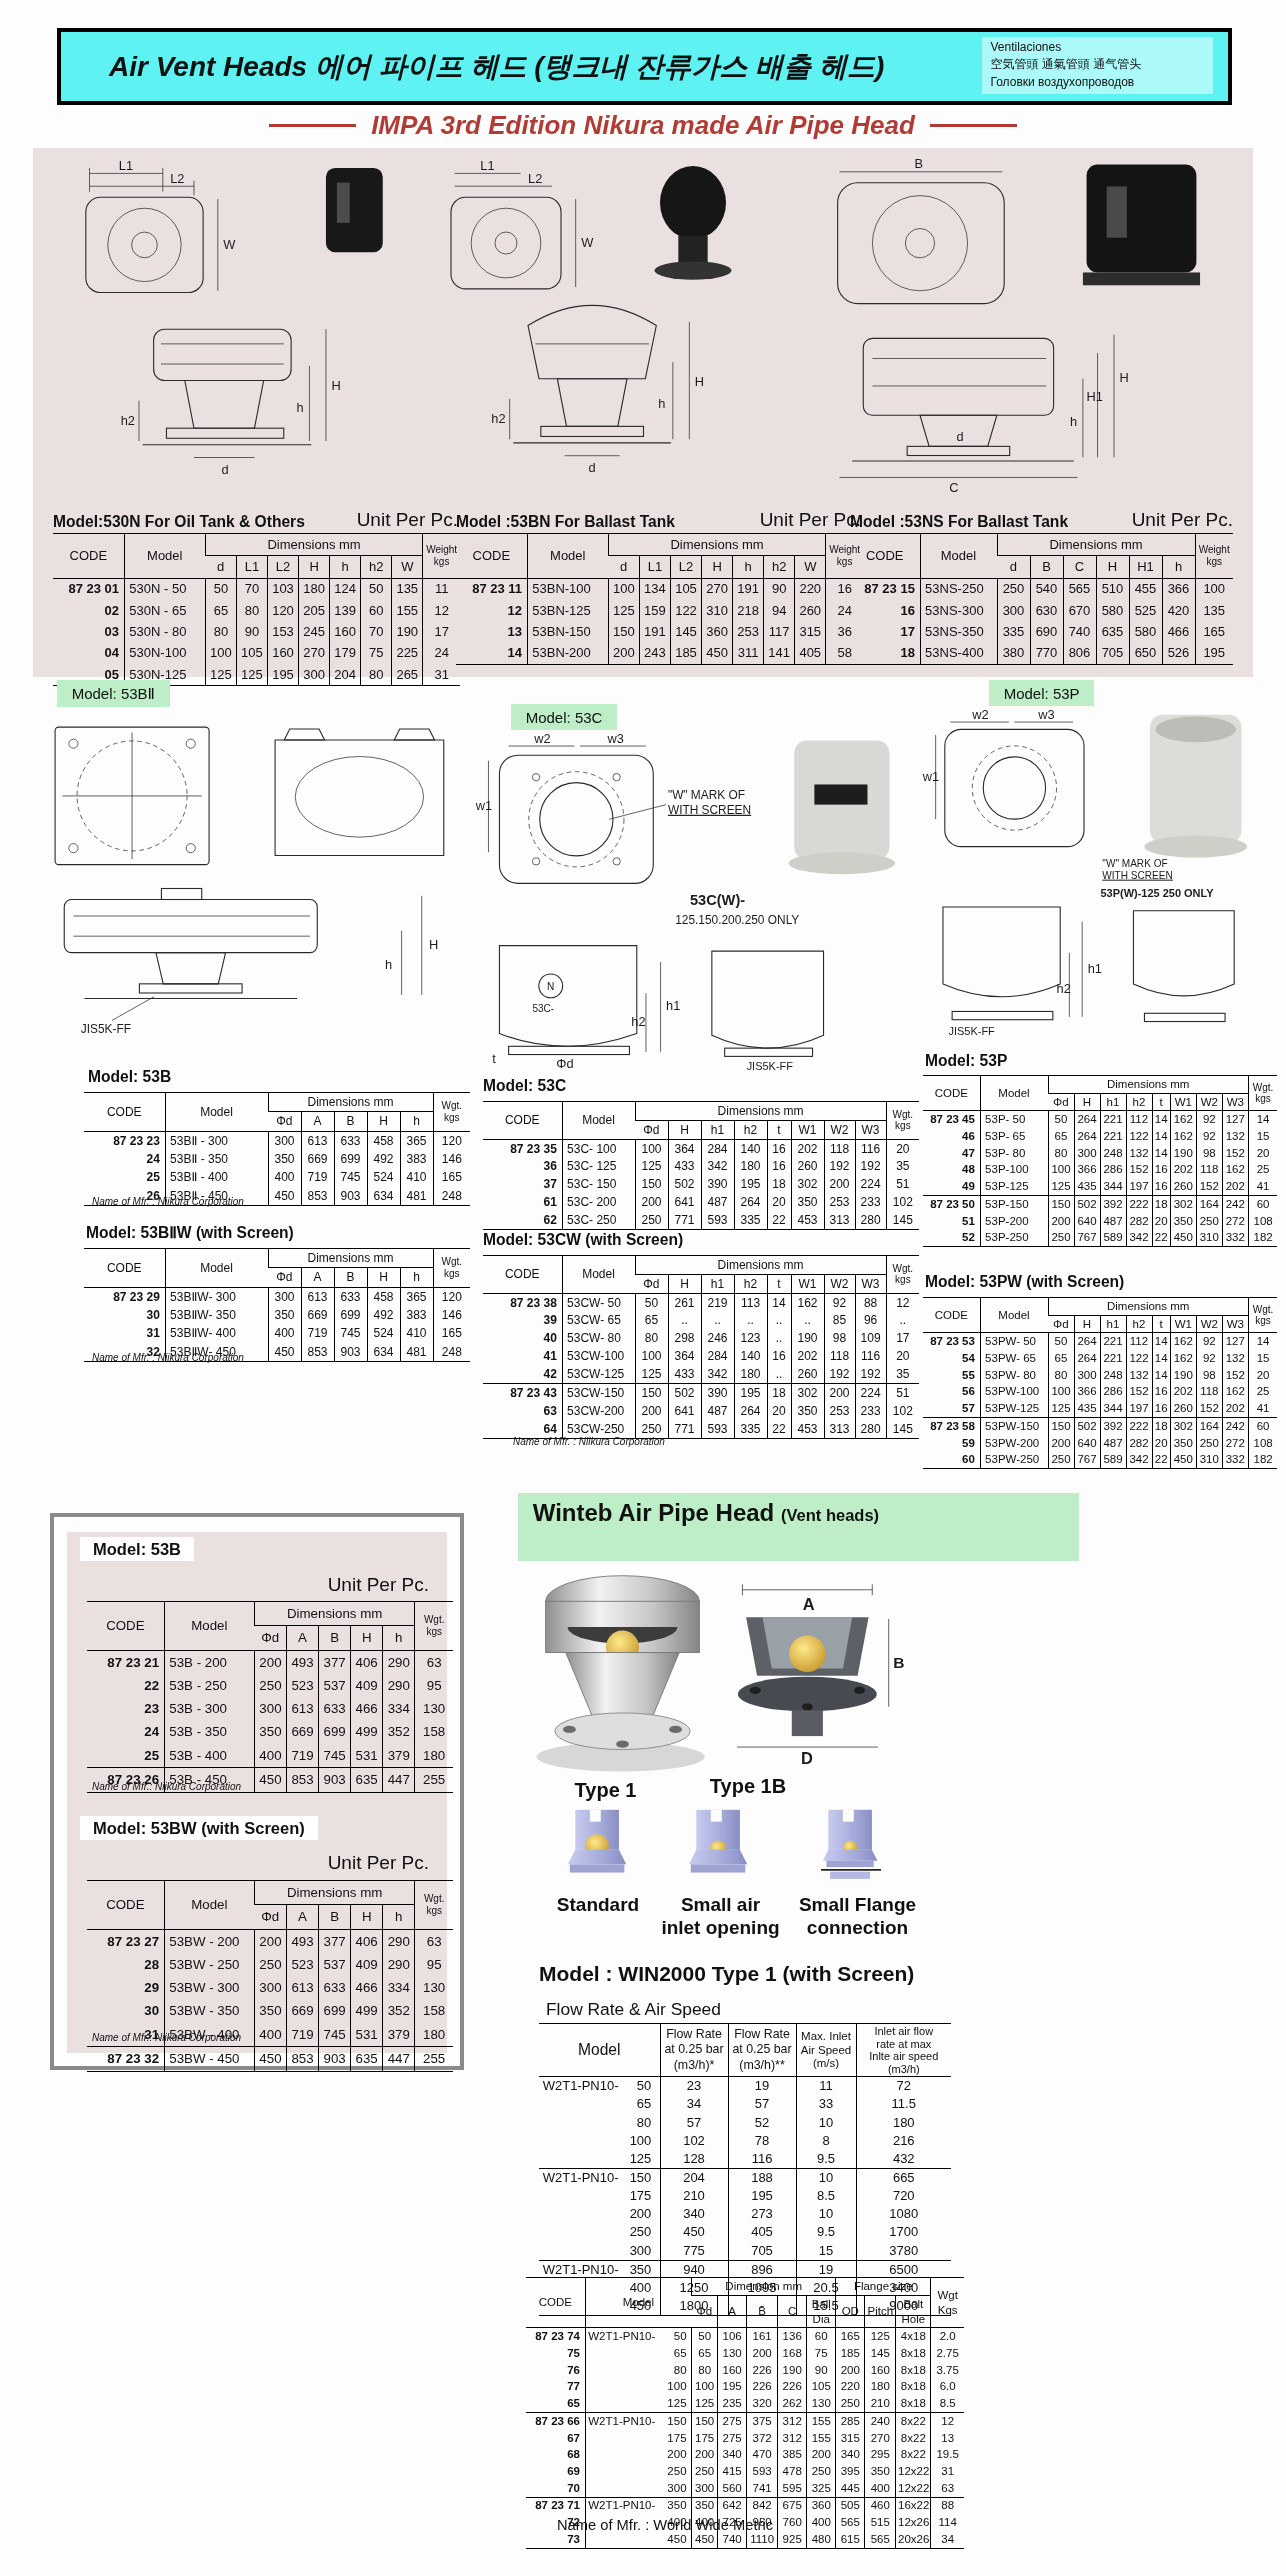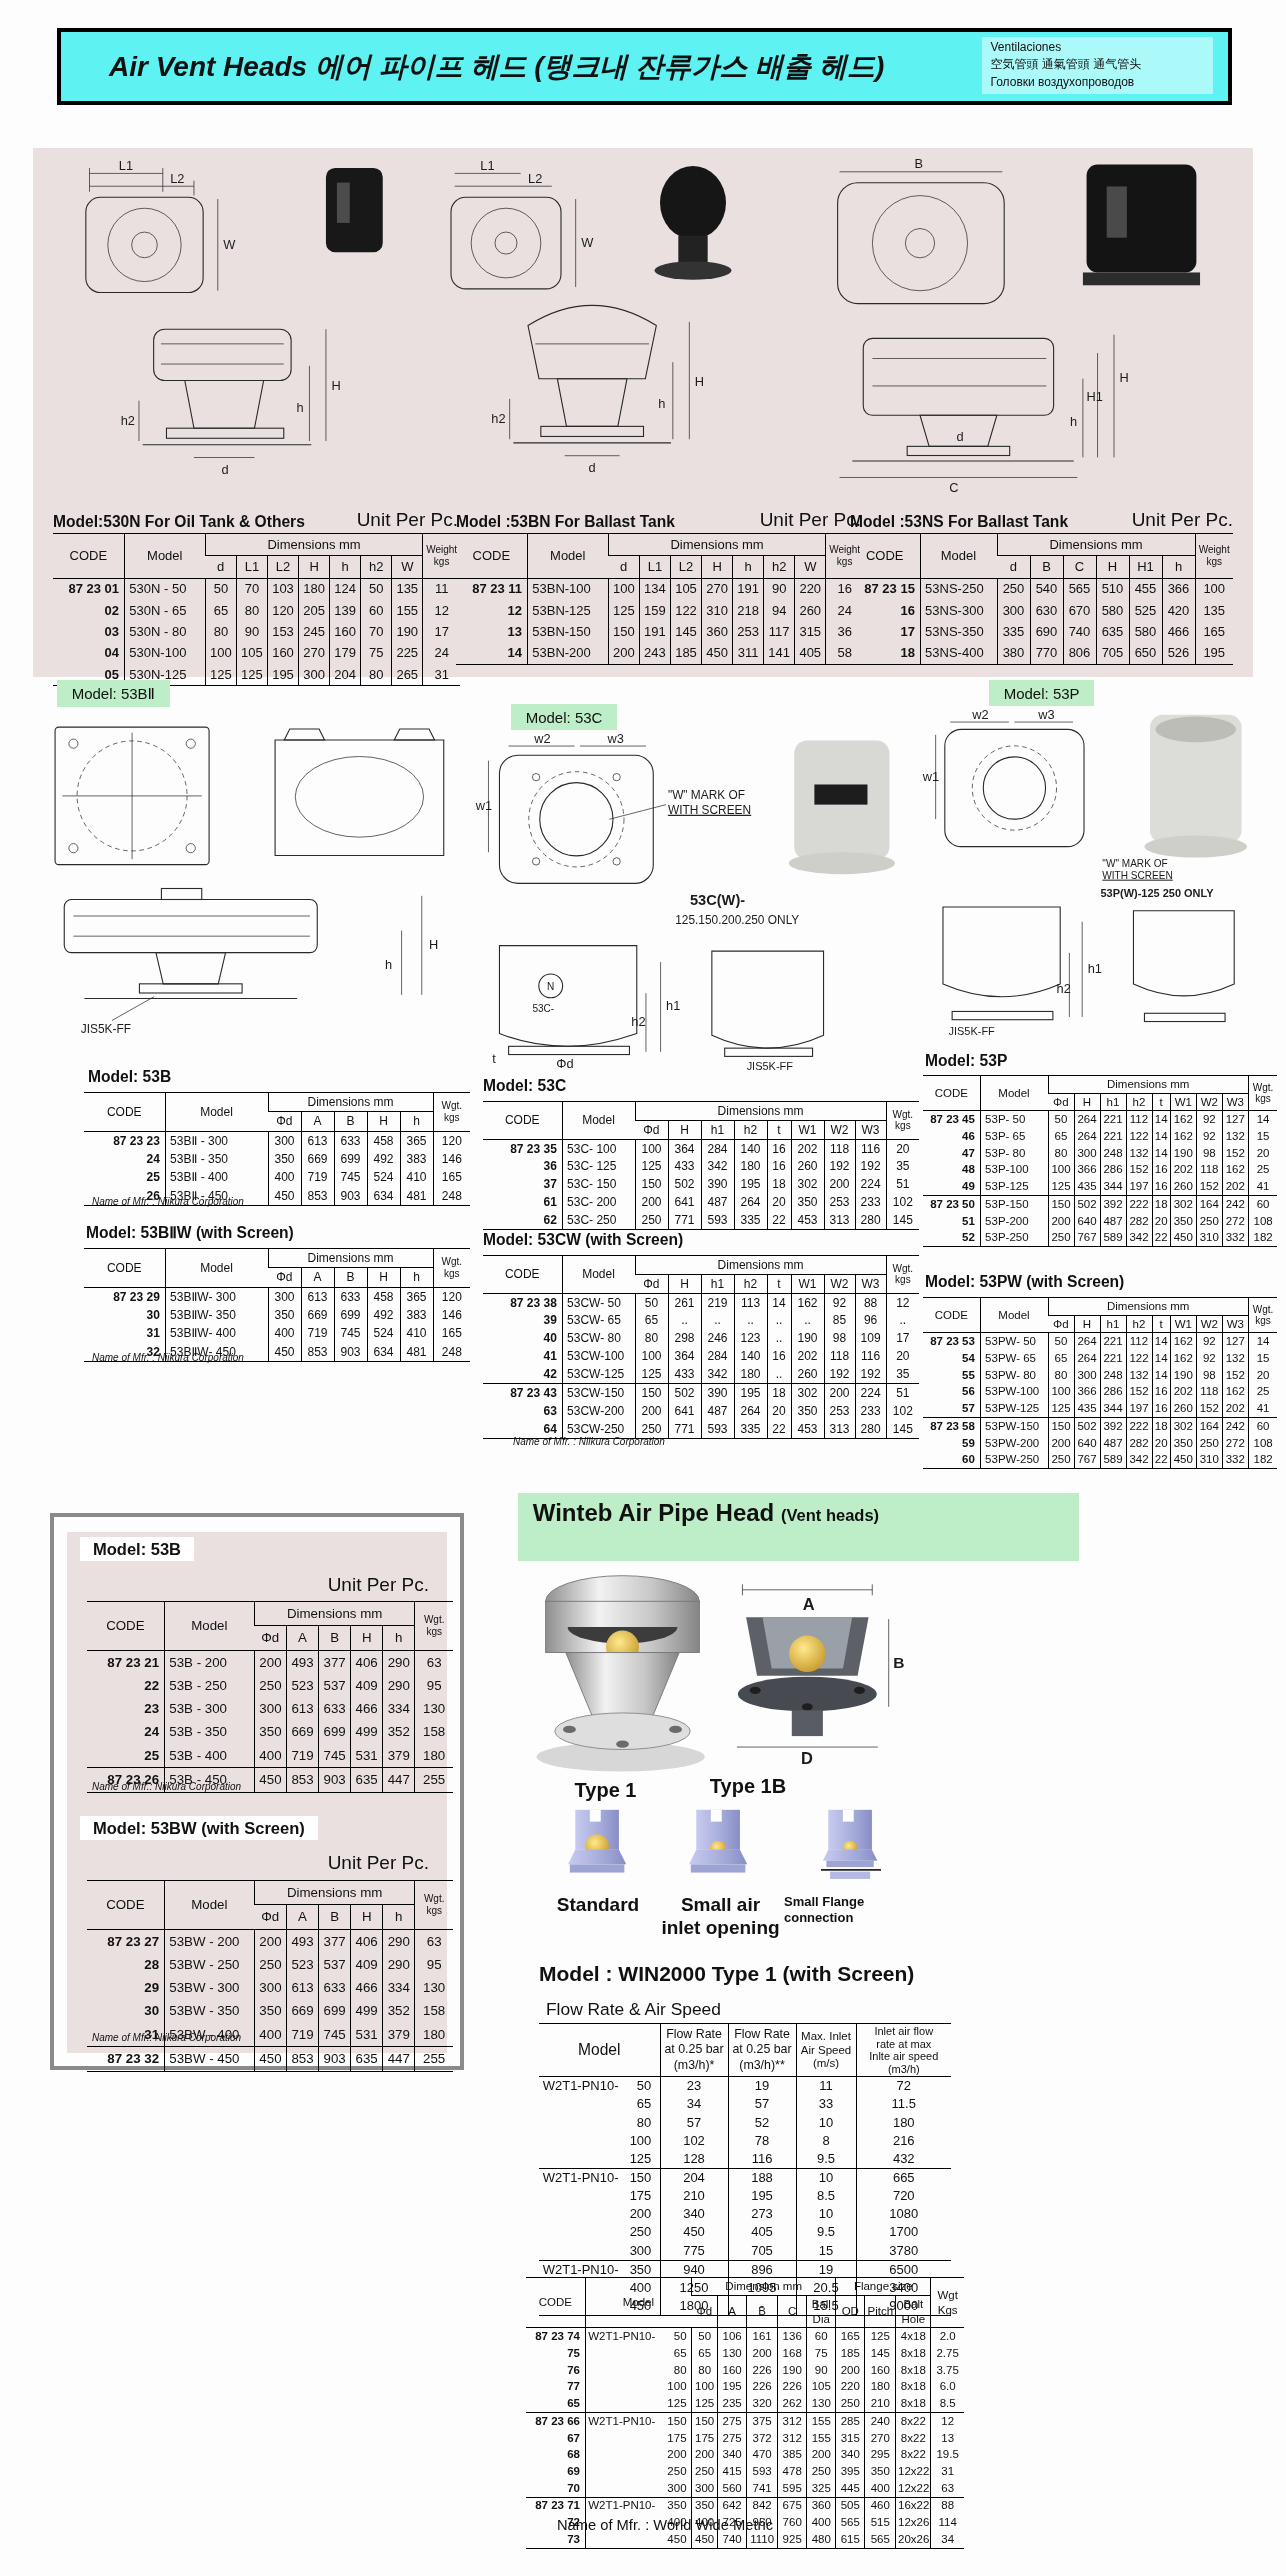--- a/index.html
+++ b/index.html
@@ -73,20 +73,25 @@
 
 <div class="page">
 
   <div class="header-box">
     <div class="header-title">Air Vent Heads  에어 파이프 헤드  (탱크내 잔류가스 배출 헤드)</div>
     <div class="lang-box">Ventilaciones
 空気管頭    通氣管頭   通气管头
 Головки воздухопроводов</div>
   </div>
 
+  <div class="sec1-title">
+    <span class="bar"></span>
+    <span>IMPA 3rd Edition Nikura made Air Pipe Head</span>
+    <span class="bar"></span>
+  </div>
 
   <div class="panel1">
 
     <svg class="abs" style="left:18.3px;top:7.3px" width="362" height="353" viewBox="0 0 395 385">
       <line class="dthin" x1="42" y1="20" x2="122" y2="20"></line>
         <line class="dthin" x1="42" y1="14" x2="42" y2="40"></line>
         <line class="dthin" x1="122" y1="14" x2="122" y2="40"></line>
       <text class="lbl" x="74" y="16">L1</text>
       <line class="dthin" x1="42" y1="34" x2="156" y2="34"></line>
         <line class="dthin" x1="156" y1="28" x2="156" y2="44"></line>
@@ -1449,21 +1454,21 @@
     <rect x="24" y="4" width="12" height="13" fill="#ffffff"></rect>
     <circle cx="32" cy="46" r="8" fill="url(#gold)"></circle>
     <polygon points="8,48 56,48 62,60 2,60" fill="url(#lav)"></polygon>
     <rect x="6" y="60" width="52" height="7" fill="#9da3d2"></rect>
     <line x1="0" y1="70" x2="66" y2="70" stroke="#222" stroke-width="2"></line>
     <rect x="10" y="72" width="44" height="8" fill="#b4b9e4"></rect>
   </svg>
   <div class="abs" style="left:545px;top:1894px;width:106px;text-align:center;font-size:19px;font-weight:bold;white-space:pre-line">Standard</div>
   <div class="abs" style="left:647px;top:1894px;width:147px;text-align:center;font-size:19px;font-weight:bold;white-space:pre-line;line-height:1.2">Small air
 inlet opening</div>
-  <div class="abs" style="left:784px;top:1894px;width:147px;font-size:13px;font-weight:bold;white-space:pre-line;line-height:1.2">Small Flange
+  <div class="abs" style="left:784px;top:1894px;width:147px;text-align:center;font-size:19px;font-weight:bold;white-space:pre-line;line-height:1.2">Small Flange
 connection</div>
 
   <div class="abs" style="left:539px;top:1962px;font-size:21px;font-weight:bold">Model : WIN2000 Type 1 (with Screen)</div>
   <div class="abs" style="left:546px;top:1999px;font-size:17.4px">Flow Rate &amp; Air Speed</div>
 
   <table class="dtab flow abs" style="left:539px;top:2023px;width:412px">
     <colgroup>
         <col style="width:84px">
         <col style="width:37px">
         <col style="width:68px">

